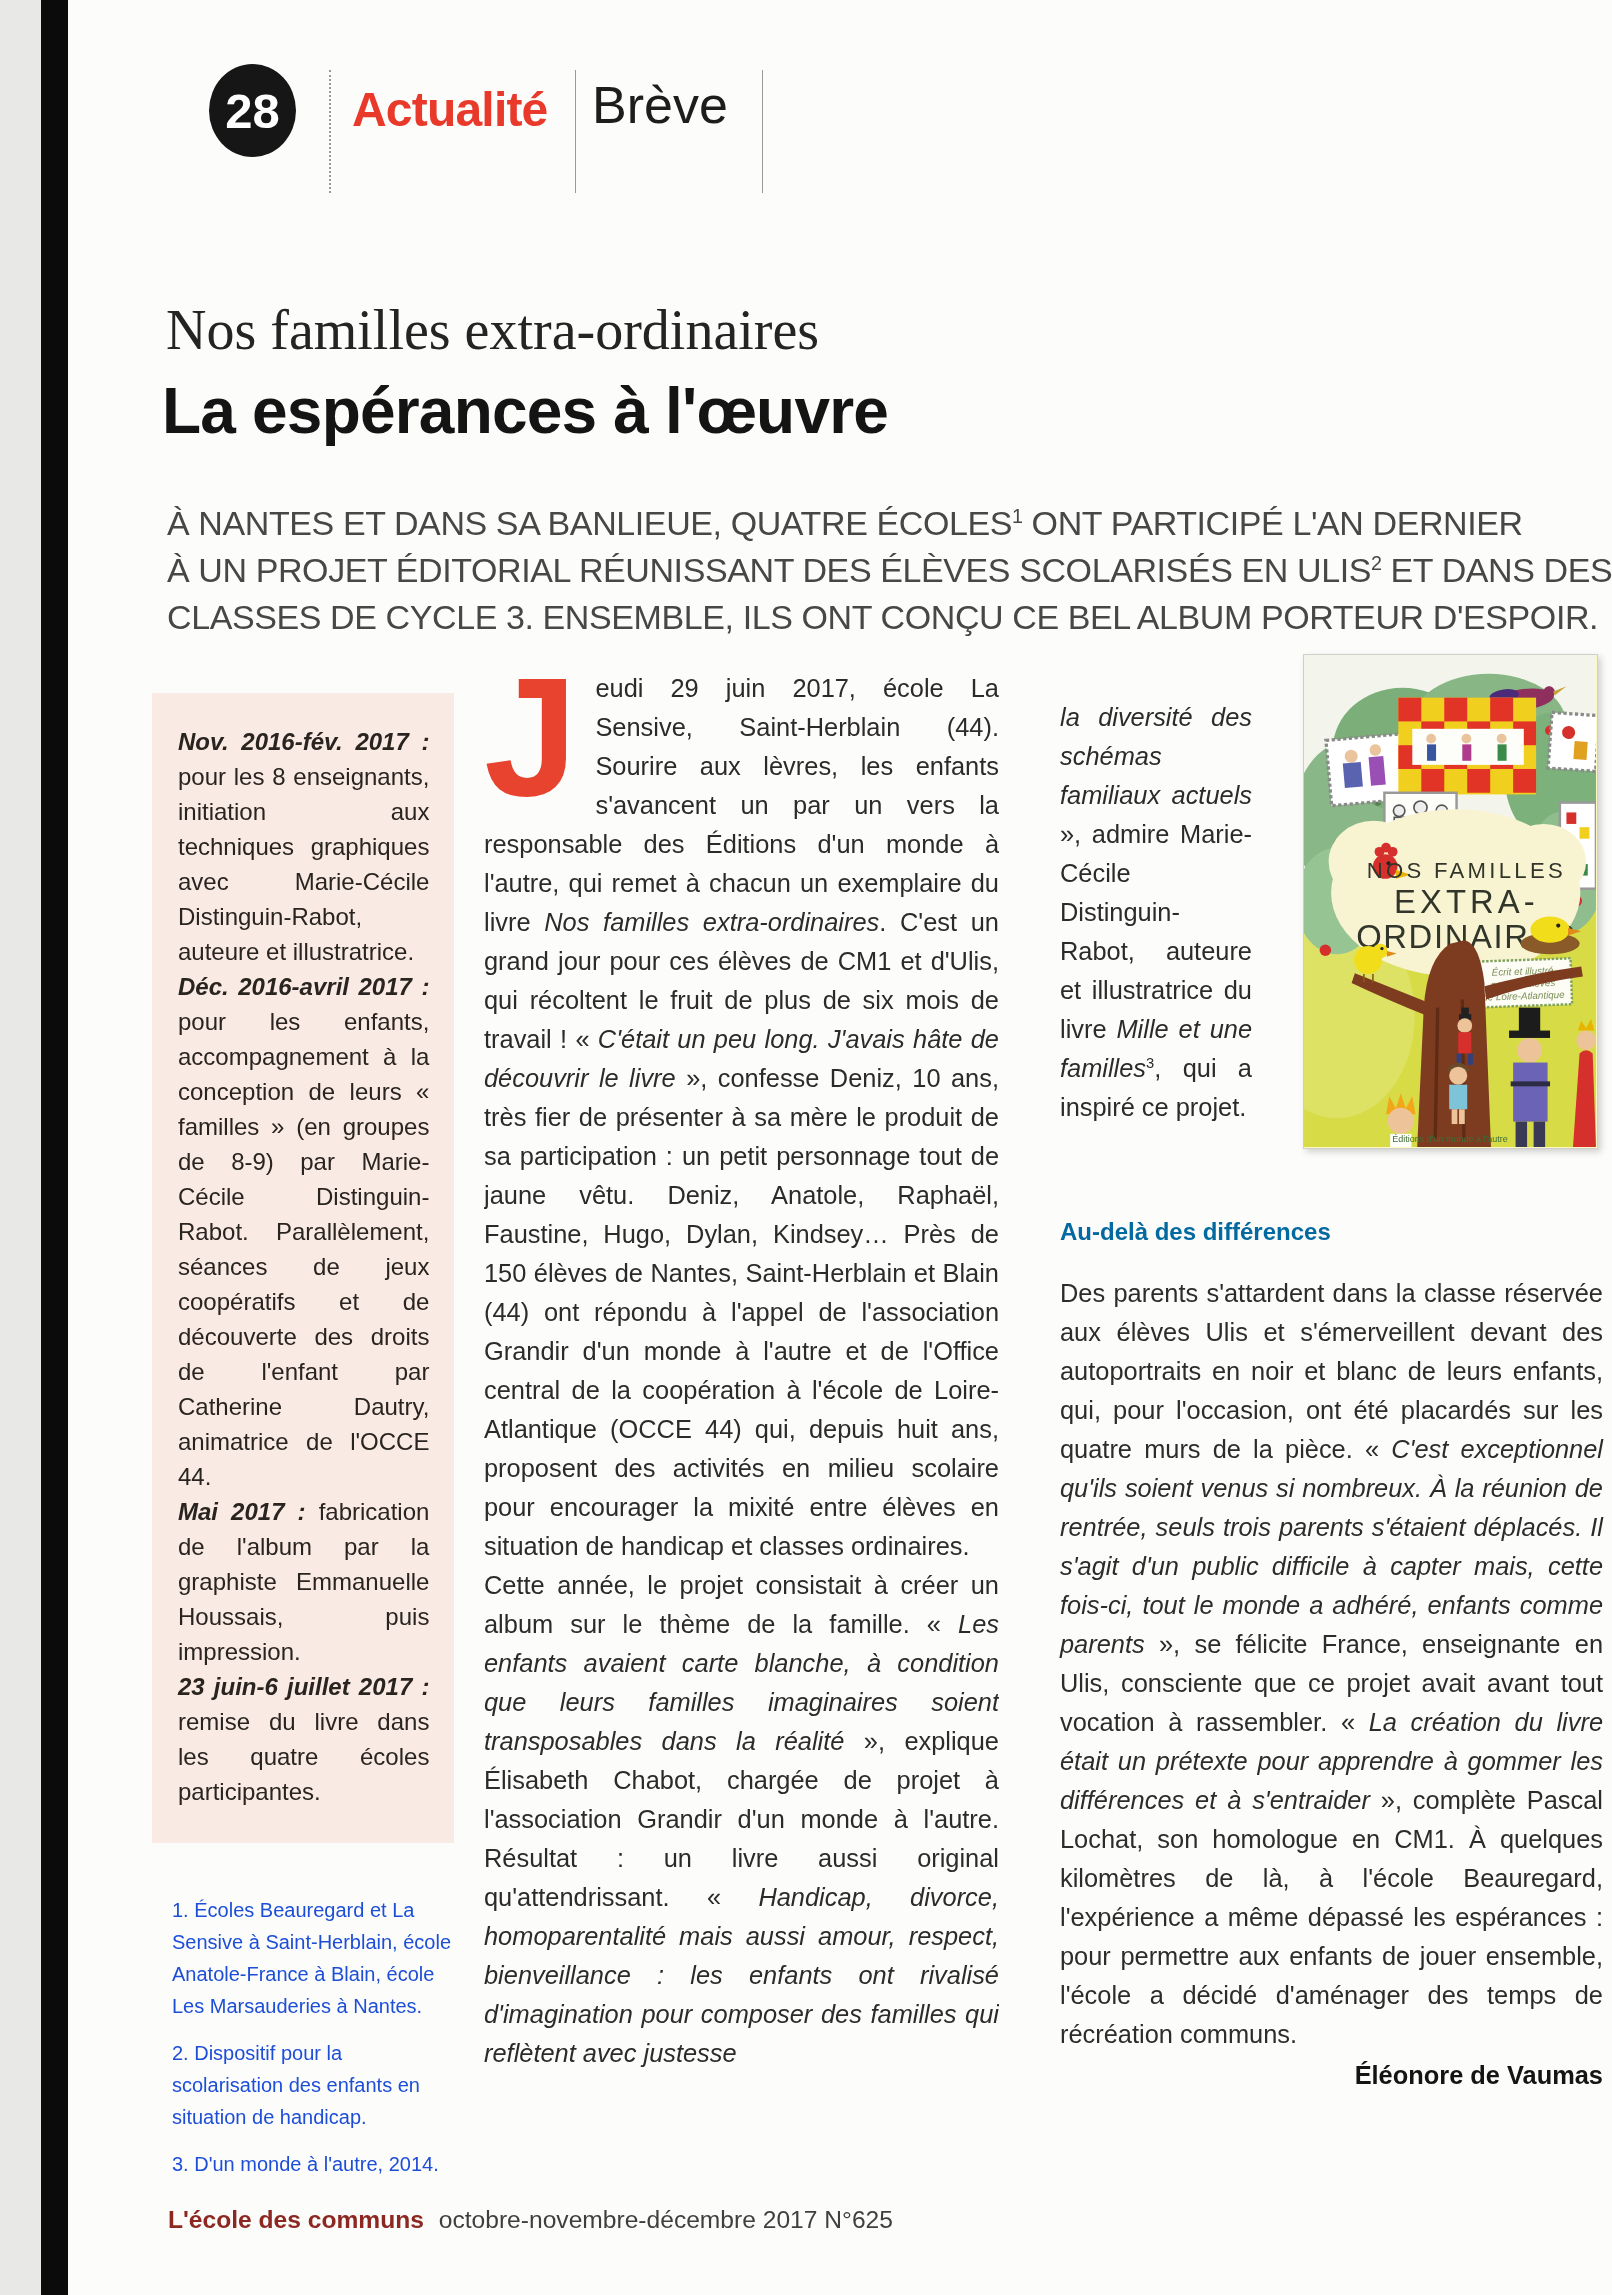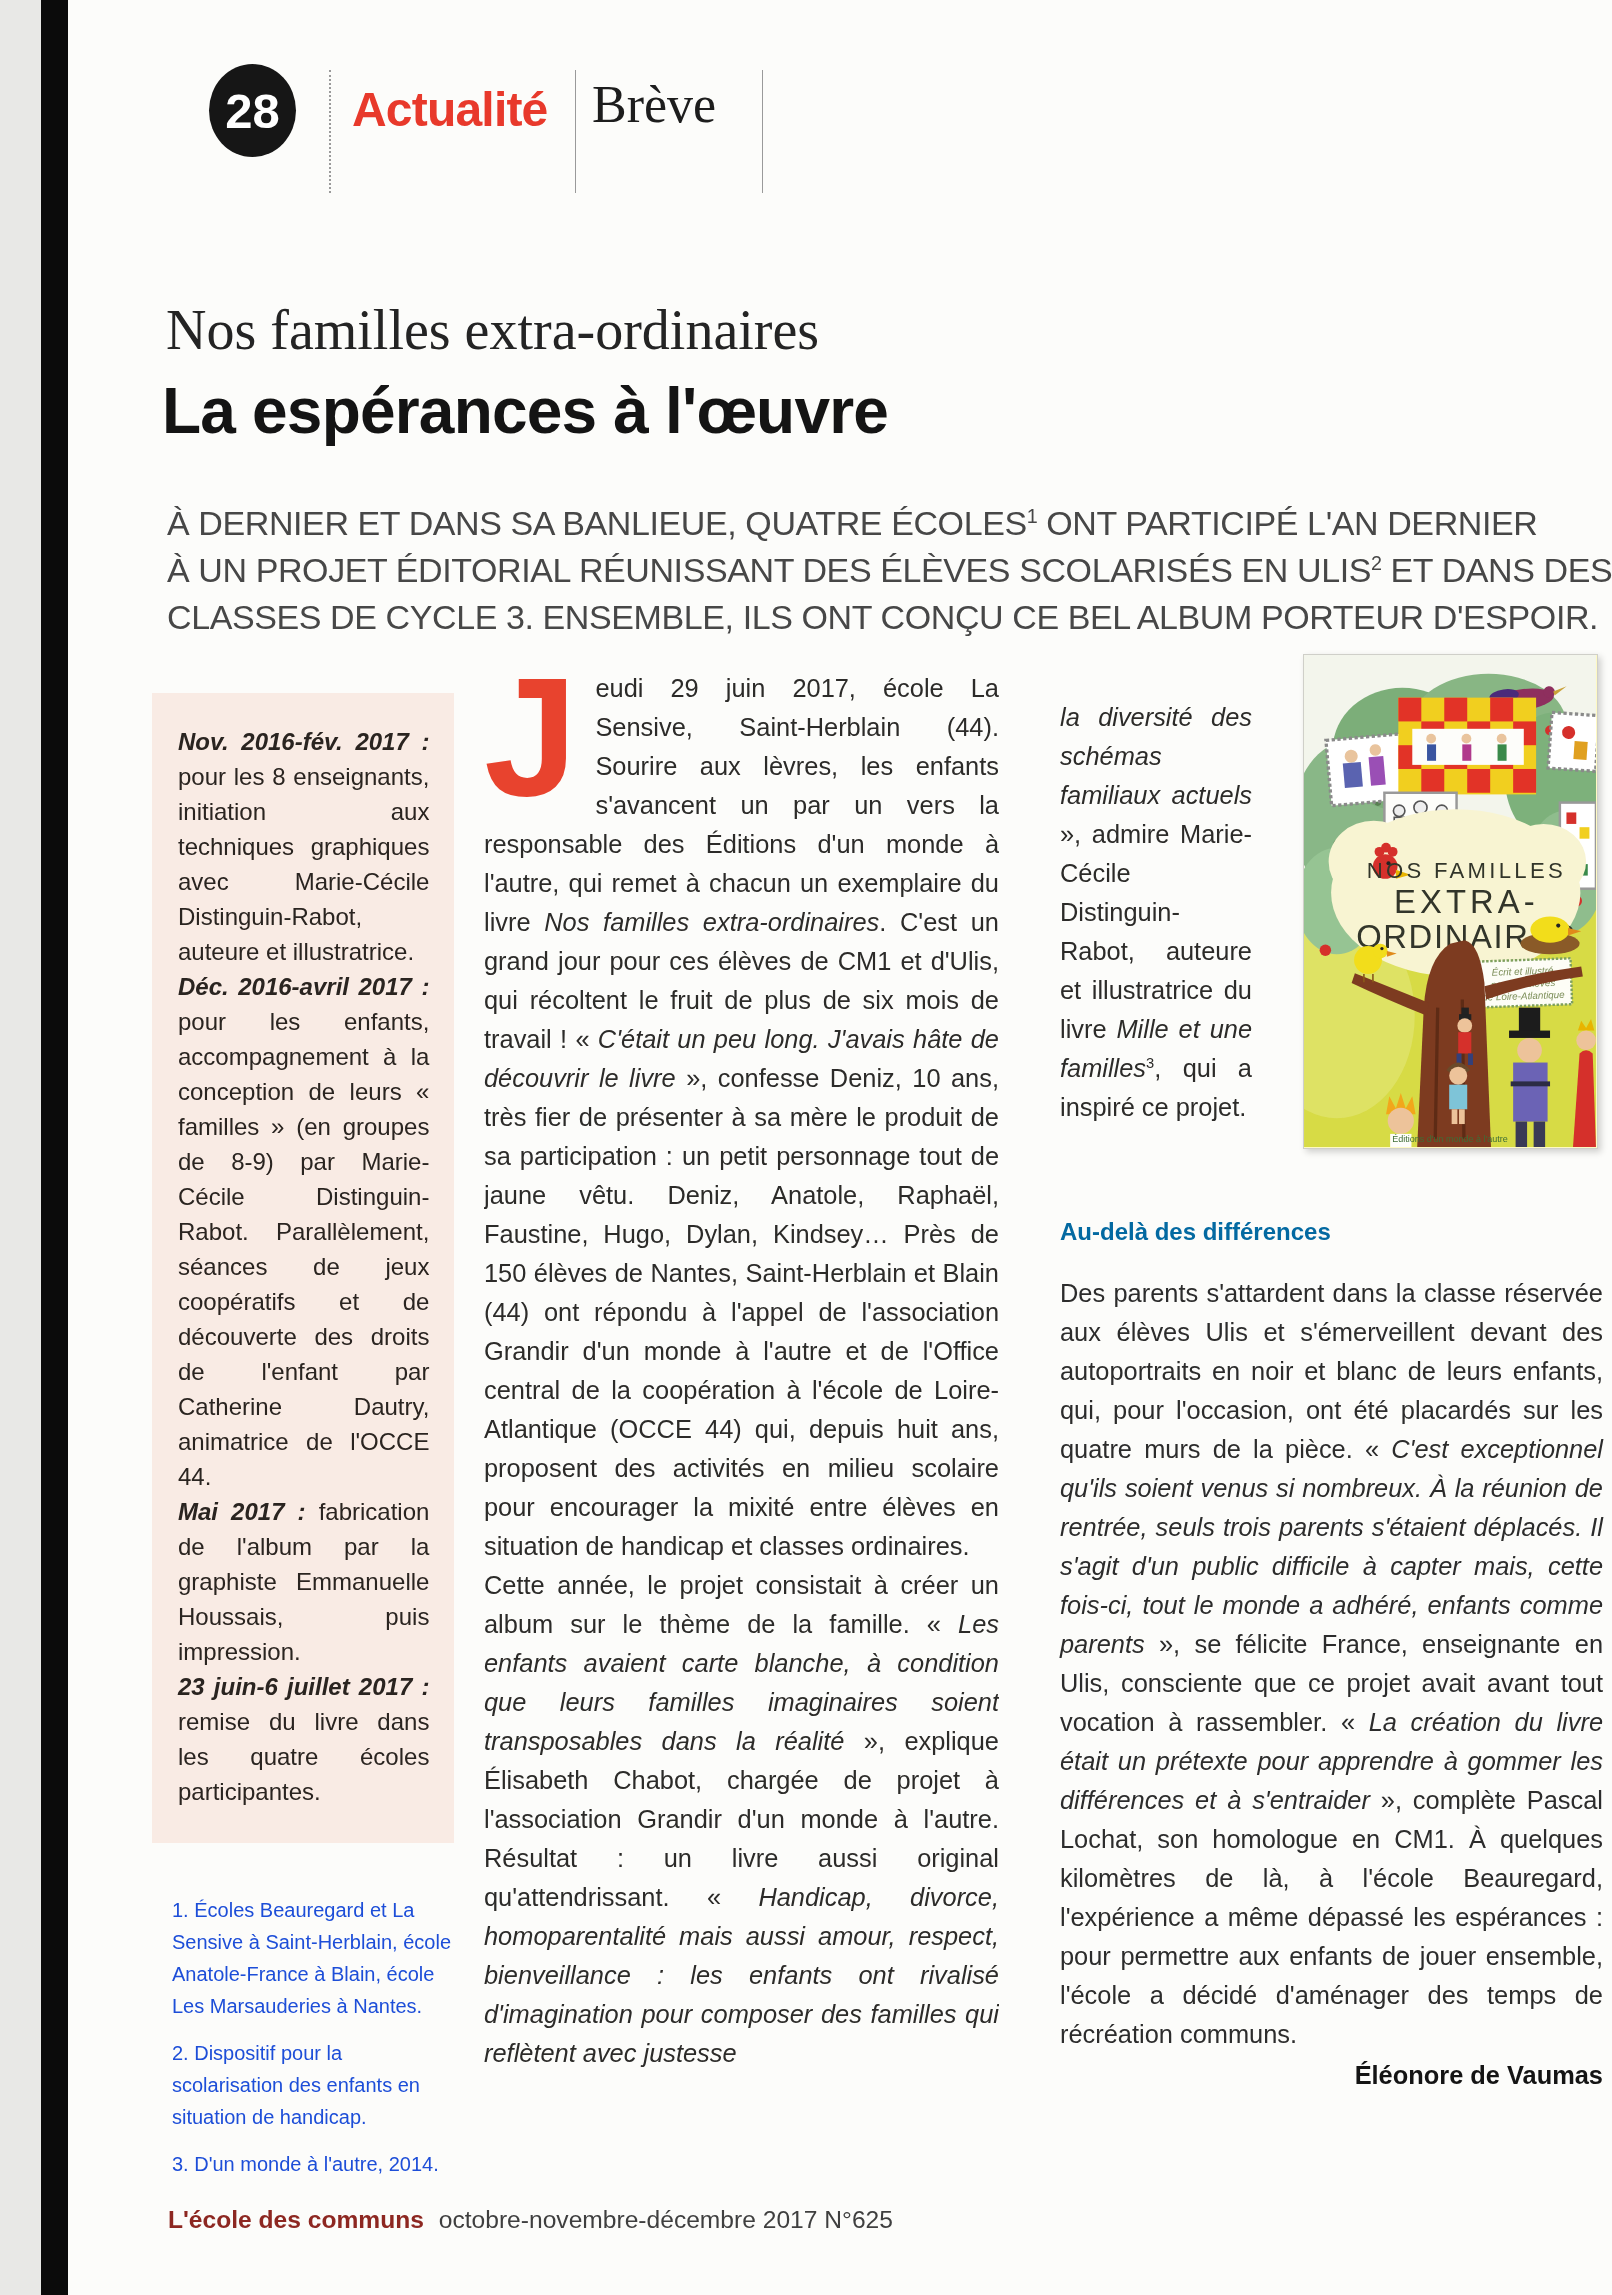--- a/index.html
+++ b/index.html
@@ -9,21 +9,21 @@
 
   
   .badge{position:absolute;left:168px;top:64px;width:87px;height:93px;background:#161616;
          border-radius:50%;color:#fff;font-weight:bold;font-size:49px;
          display:flex;align-items:center;justify-content:center;}
   .vsep{position:absolute;top:70px;height:123px;}
   .sep-dotted{border-left:2.5px dotted #9a9a9a;}
   .sep-solid{border-left:1.6px solid #9a9a9a;}
   .section-label{position:absolute;left:311px;top:82px;font-size:48px;font-weight:bold;
                  color:#e8392b;letter-spacing:-0.8px;}
-  .rubric-label{position:absolute;left:551px;top:75px;font-family:Liberation Serif, serif;
+  .rubric-label{position:absolute;left:551px;top:75px;font-family:Liberation Sans, sans-serif;
                 font-size:52px;color:#1d1d1d;}
 
   
   .kicker{position:absolute;left:125px;top:298px;font-family:"Liberation Serif",serif;
           font-size:56px;color:#242424;}
   .title{position:absolute;left:121px;top:374px;font-size:64px;font-weight:bold;color:#141414;
          letter-spacing:-0.8px;}
   .standfirst{position:absolute;left:126px;top:500px;width:1467px;font-size:34px;line-height:47px;
               color:#474747;letter-spacing:-0.4px;white-space:pre-line;}
   sup{font-size:58%;vertical-align:super;line-height:0;}
@@ -73,21 +73,21 @@
     <span>28</span>
   </div>
   <div class="vsep sep-dotted" style="left:288px;"></div>
   <div class="section-label">Actualité</div>
   <div class="vsep sep-solid" style="left:534px;"></div>
   <div class="rubric-label">Brève</div>
   <div class="vsep sep-solid" style="left:721px;"></div>
 
   <div class="kicker">Nos familles extra-ordinaires</div>
   <div class="title">La espérances à l'œuvre</div>
-  <div class="standfirst"><span>À DERNIER ET DANS SA BANLIEUE, QUATRE ÉCOLES</span><sup>1</sup><span> ONT PARTICIPÉ L'AN DERNIER
+  <div class="standfirst"><span>À NANTES ET DANS SA BANLIEUE, QUATRE ÉCOLES</span><sup>1</sup><span> ONT PARTICIPÉ L'AN DERNIER
 À UN PROJET ÉDITORIAL RÉUNISSANT DES ÉLÈVES SCOLARISÉS EN ULIS</span><sup>2</sup><span> ET DANS DES
 CLASSES DE CYCLE 3. ENSEMBLE, ILS ONT CONÇU CE BEL ALBUM PORTEUR D'ESPOIR.</span></div>
 
   <div class="sidebar">
     <p><span class="lbl">Nov. 2016-fév. 2017 :</span><span> pour les 8 enseignants, initiation aux techniques graphiques avec Marie-Cécile Distinguin-Rabot, auteure et illustratrice.</span></p>
     <p><span class="lbl">Déc. 2016-avril 2017 :</span><span> pour les enfants, accompagnement à la conception de leurs « familles » (en groupes de 8-9) par Marie-Cécile Distinguin-Rabot. Parallèlement, séances de jeux coopératifs et de découverte des droits de l'enfant par Catherine Dautry, animatrice de l'OCCE 44.</span></p>
     <p><span class="lbl">Mai 2017 :</span><span> fabrication de l'album par la graphiste Emmanuelle Houssais, puis impression.</span></p>
     <p><span class="lbl">23 juin-6 juillet 2017 :</span><span> remise du livre dans les quatre écoles participantes.</span></p>
   </div>
 

